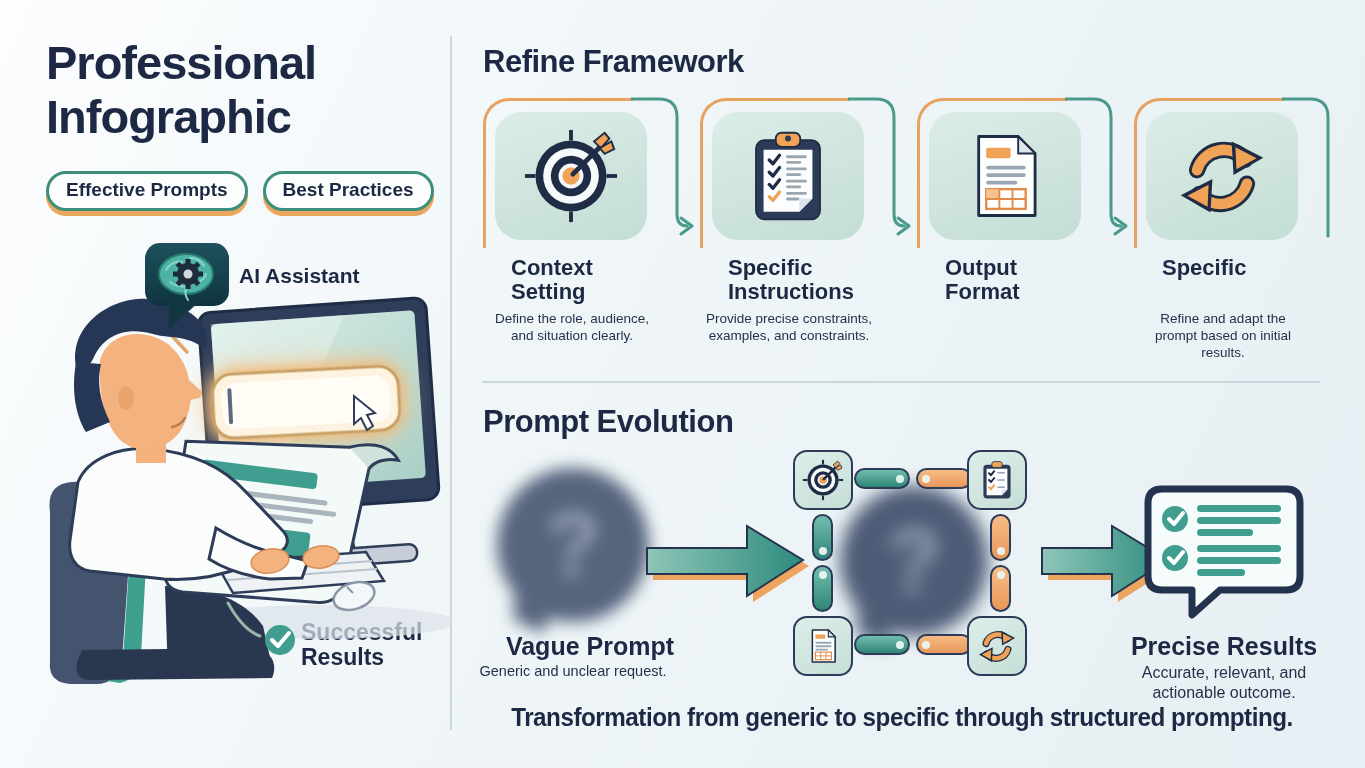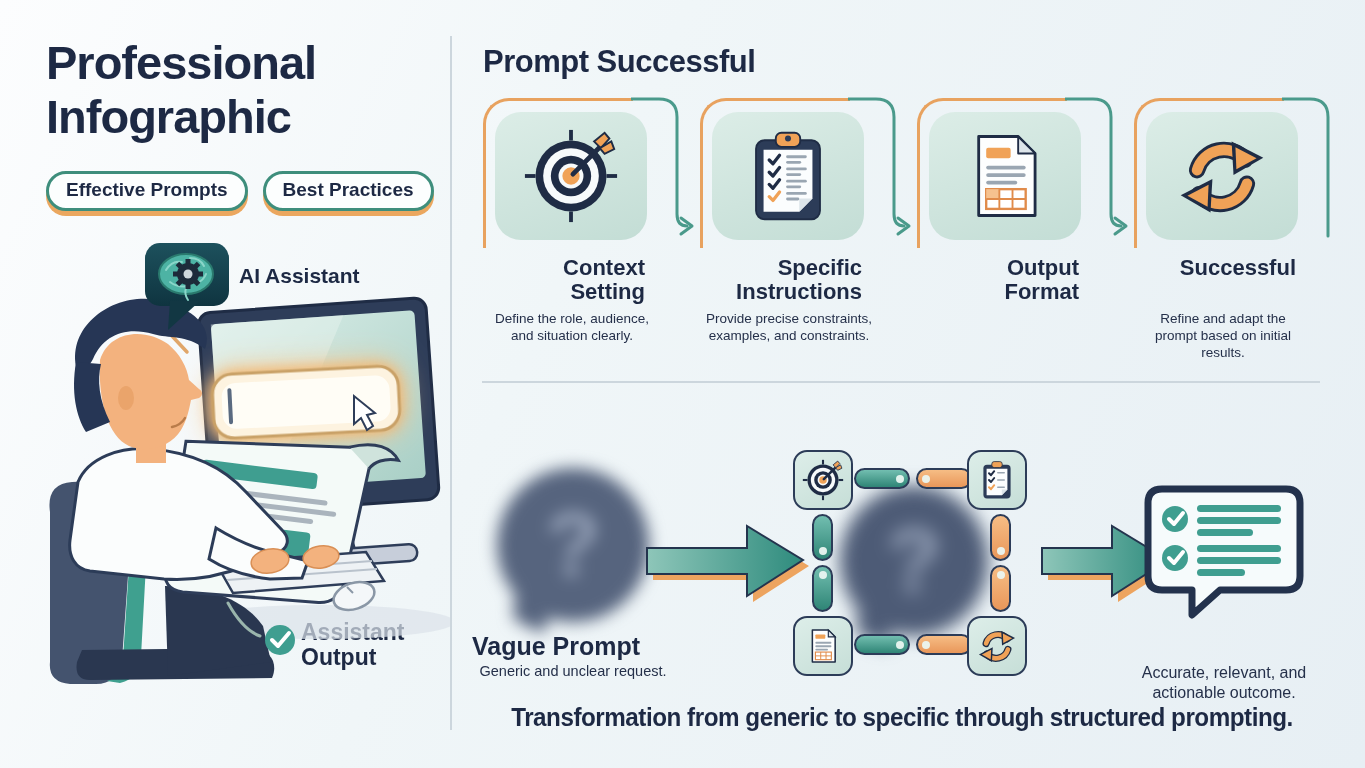--- a/index.html
+++ b/index.html
@@ -30,37 +30,37 @@
 
   .card { position:absolute; top:96px; width:178px; height:285px; }
   .card.c0 { left:483px; } .card.c1 { left:700px; } .card.c2 { left:917px; } .card.c3 { left:1134px; }
   .bracket { position:absolute; left:0; top:2px; width:150px; height:150px;
              border-left:3px solid #e8a25f; border-top:3px solid #e8a25f;
              border-top-left-radius:26px; }
   .connector { position:absolute; left:148px; top:0; }
   .tile-big { position:absolute; left:12px; top:16px; width:152px; height:128px; border-radius:26px;
               background:linear-gradient(160deg,#dcede7 0%, #c3ddd5 100%); }
   .tile-big svg { position:absolute; left:50%; top:50%; transform:translate(-50%,-50%); }
-  .step-title { position:absolute; top:160px; left:0; width:178px; padding:0 16px; text-align:right;
+  .step-title { position:absolute; top:160px; left:12px; width:178px; padding:0 16px; text-align:left;
                 font-size:22px; font-weight:bold; line-height:1.08; color:#1d2944; }
   .step-desc { position:absolute; top:214px; left:0; width:178px; padding:0 4px; text-align:center;
                font-size:13.5px; line-height:1.26; color:#25304a; }
 
   
   .q-bubble { border-radius:50%; filter:blur(8px); display:flex; align-items:center; justify-content:center; }
   .q-bubble::after { content:""; position:absolute; left:16px; bottom:-4px; width:36px; height:36px;
                      background:inherit; transform:rotate(25deg) skew(18deg); border-radius:6px; }
   .vague-bubble { left:497px; top:468px; width:152px; height:154px; background:#56647e; }
   .center-bubble { left:840px; top:486px; width:148px; height:150px; background:#4d5b76; }
   .q-glyph { font-size:90px; font-weight:bold; color:#98a4ba; }
 
   .fw-applied { left:628px; top:479px; width:160px; text-align:center; font-size:20px;
                 font-weight:bold; line-height:1.2; color:#1d2944; }
 
-  .vague-title { left:472px; top:632px; width:202px; text-align:left; font-size:25px; font-weight:bold; color:#1d2944; }
+  .vague-title { left:472px; top:632px; width:202px; text-align:right; font-size:25px; font-weight:bold; color:#1d2944; }
   .vague-desc { left:447px; top:663px; width:252px; text-align:center; font-size:14.5px; color:#25304a; }
   .precise-title { left:1122px; top:632px; width:204px; text-align:center; font-size:25px; font-weight:bold; color:#1d2944; }
   .precise-desc { left:1122px; top:663px; width:204px; text-align:center; font-size:16px; line-height:1.25; color:#25304a; }
 
   .caption { left:478px; top:703px; width:848px; text-align:center; font-size:25px; font-weight:bold;
              color:#1d2944; transform:scaleX(.97); letter-spacing:-0.5px; }
 
   
   .evo-grid { left:790px; top:448px; width:250px; height:236px; }
   .mini-tile { position:absolute; width:60px; height:60px; border-radius:14px; border:2.5px solid #2c3c58;
@@ -101,21 +101,21 @@
 <div id="stage">
 
   <div class="abs main-title">Professional Infographic</div>
 
   <div class="abs badge-row">
     <div class="badge">Effective Prompts</div>
     <div class="badge">Best Practices</div>
   </div>
 
   <div class="abs ai-label">AI Assistant</div>
-  <div class="abs success-label">Assistant Output</div>
+  <div class="abs success-label">Successful Results</div>
 
   <svg class="abs" style="left:20px;top:230px" width="430" height="470" viewBox="0 0 430 470">
 
     <ellipse cx="300" cy="392" rx="135" ry="17" fill="#dbe2e9" opacity="0.7"></ellipse>
 
     <g>
       <path d="M30 282 Q26 254 52 252 L96 250 C110 250 115 262 113 276 L102 430 C100 446 90 454 76 454 L50 454 Q28 452 30 432 Z" fill="#44536e"></path>
       <path d="M96 250 C110 250 115 262 113 276 L103 428 C102 440 96 448 87 451 L100 453 C114 450 120 440 121 426 L129 280 C130 263 120 251 105 250 Z" fill="#3fa08f"></path>
       <path d="M62 420 L232 418 C252 420 258 434 252 448 L70 450 Q54 450 57 432 Z" fill="#2a3750"></path>
     </g>
@@ -216,21 +216,21 @@
     <path d="M208 373 Q223 400 240 406" stroke="#9ab5ac" stroke-width="3" fill="none" stroke-linecap="round"></path>
     <g>
       <circle cx="260" cy="410" r="15" fill="#3f9e90"></circle>
       <path d="M252 410 L258 416 L269 403" stroke="#ffffff" stroke-width="4" fill="none" stroke-linecap="round" stroke-linejoin="round"></path>
     </g>
   </svg>
 
   <div class="abs v-divider"></div>
   <div class="abs h-divider"></div>
 
-  <div class="abs fw-heading">Prompt Successful</div>
+  <div class="abs fw-heading">Refine Framework</div>
 
   <div class="card c0">
     <div class="bracket"></div>
     <svg class="connector" width="90" height="155" viewBox="0 0 90 155">
       <path d="M0 3 H28 Q46 3 46 21 V118 Q46 130 56 130" fill="none" stroke="#4a9a8b" stroke-width="3" stroke-linecap="round"></path>
       <path d="M50 122 L61 130 L50 138" fill="none" stroke="#4a9a8b" stroke-width="3" stroke-linecap="round" stroke-linejoin="round"></path>
     </svg>
     <div class="tile-big">
       <svg width="96" height="96" viewBox="0 0 100 100">
         <g stroke="#1f2c45" stroke-width="4">
@@ -324,24 +324,25 @@
         <path d="M24 44 A 29 29 0 0 1 74 33" fill="none" stroke="#1f2c45" stroke-width="17" stroke-linecap="round"></path>
         <path d="M24 44 A 29 29 0 0 1 74 33" fill="none" stroke="#f0a257" stroke-width="11" stroke-linecap="round"></path>
         <polygon points="60,14 93,31 62,49" fill="#1f2c45"></polygon>
         <polygon points="64,20 86,31.5 65,43" fill="#f0a257"></polygon>
         <path d="M76 58 A 29 29 0 0 1 26 69" fill="none" stroke="#1f2c45" stroke-width="17" stroke-linecap="round"></path>
         <path d="M76 58 A 29 29 0 0 1 26 69" fill="none" stroke="#f0a257" stroke-width="11" stroke-linecap="round"></path>
         <polygon points="40,53 7,70 38,88" fill="#1f2c45"></polygon>
         <polygon points="36,59 14,70.5 35,82" fill="#f0a257"></polygon>
       </svg>
     </div>
-    <div class="step-title">Successful</div>
+    <div class="step-title">Specific</div>
     <div class="step-desc">Refine and adapt the prompt based on initial results.</div>
   </div>
 
+  <div class="abs evo-heading">Prompt Evolution</div>
 
   <div class="abs q-bubble vague-bubble">
     <span class="q-glyph">?</span>
   </div>
 
 
   <svg class="abs" style="left:645px;top:518px" width="165" height="92" viewBox="0 0 165 92">
     <polygon points="8,36 108,36 108,14 164,48 108,84 108,62 8,62" fill="#eda45f"></polygon>
     <polygon points="2,30 102,30 102,8 158,42 102,78 102,56 2,56" fill="url(#arrowGrad)" stroke="#24344e" stroke-width="2"></polygon>
   </svg>
@@ -442,17 +443,18 @@
         <rect x="55" y="33" width="84" height="7" rx="3.5"></rect>
       <rect x="55" y="45" width="56" height="7" rx="3.5"></rect>
       <rect x="55" y="61" width="84" height="7" rx="3.5"></rect>
         <rect x="55" y="73" width="84" height="7" rx="3.5"></rect>
       <rect x="55" y="85" width="48" height="7" rx="3.5"></rect>
     </g>
   </svg>
 
   <div class="abs vague-title">Vague Prompt</div>
   <div class="abs vague-desc">Generic and unclear request.</div>
+  <div class="abs precise-title">Precise Results</div>
   <div class="abs precise-desc">Accurate, relevant, and actionable outcome.</div>
 
   <div class="abs caption">Transformation from generic to specific through structured prompting.</div>
 
 </div>
 
 </body></html>

